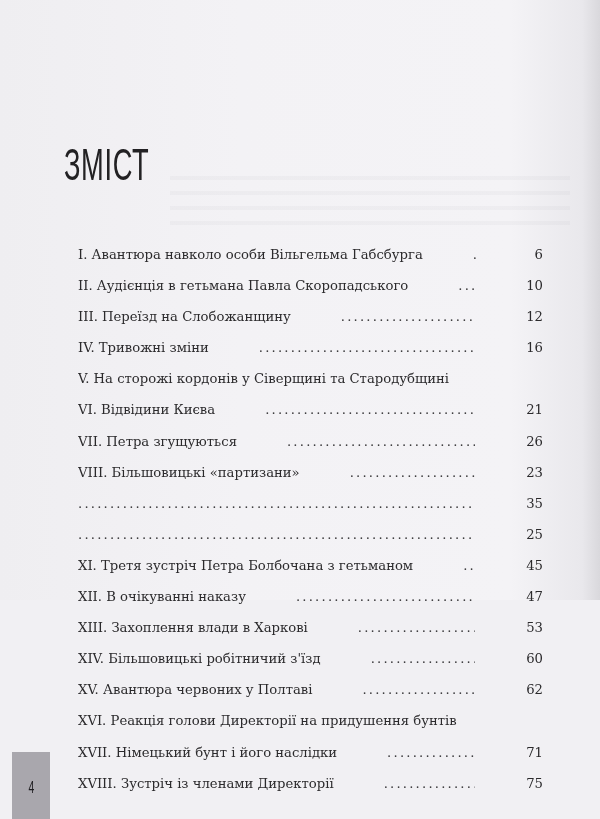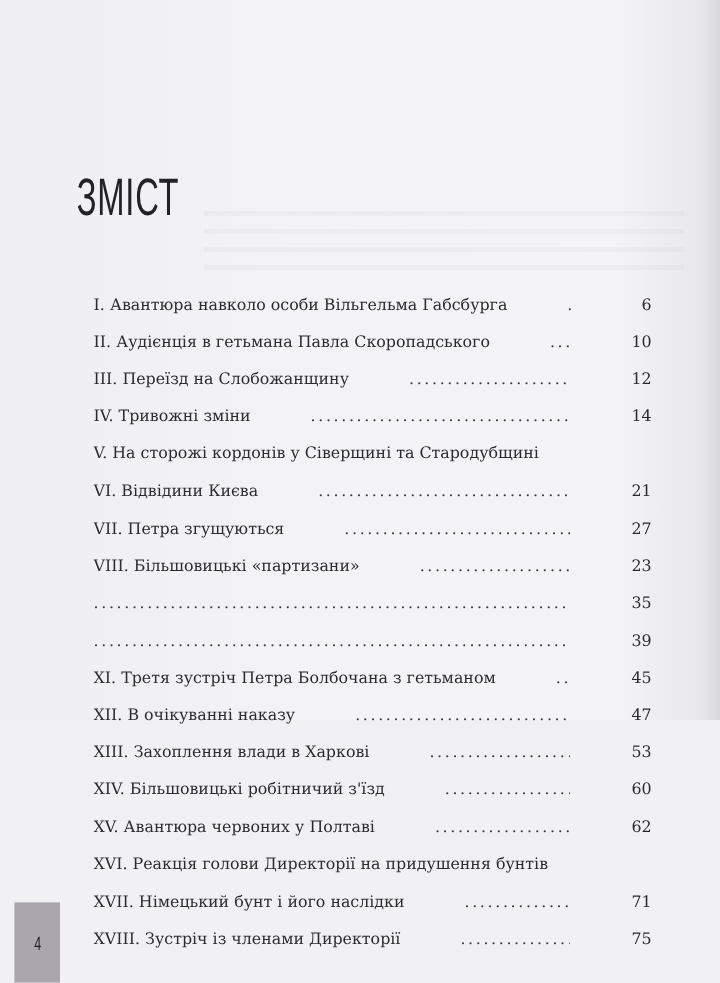--- a/index.html
+++ b/index.html
@@ -122,49 +122,49 @@
       <span class="toc-page">10</span>
     </li>
     <li class="toc-entry">
       <span class="toc-title">III. Переїзд на Слобожанщину</span>
       <span class="toc-leader"></span>
       <span class="toc-page">12</span>
     </li>
     <li class="toc-entry">
       <span class="toc-title">IV. Тривожні зміни</span>
       <span class="toc-leader"></span>
-      <span class="toc-page">14</span>
+      <span class="toc-page">16</span>
     </li>
     <li class="toc-entry">
       <span class="toc-title">V. На сторожі кордонів у Сіверщині та Стародубщині</span>
       <span class="toc-leader"></span>
       <span class="toc-page">17</span>
     </li>
     <li class="toc-entry">
       <span class="toc-title">VI. Відвідини Києва</span>
       <span class="toc-leader"></span>
       <span class="toc-page">21</span>
     </li>
     <li class="toc-entry">
       <span class="toc-title">VII. Петра згущуються</span>
       <span class="toc-leader"></span>
-      <span class="toc-page">27</span>
+      <span class="toc-page">26</span>
     </li>
     <li class="toc-entry">
       <span class="toc-title">VIII. Більшовицькі «партизани»</span>
       <span class="toc-leader"></span>
       <span class="toc-page">23</span>
     </li>
     <li class="toc-entry">
       <span class="toc-leader"></span>
       <span class="toc-page">35</span>
     </li>
     <li class="toc-entry">
       <span class="toc-leader"></span>
-      <span class="toc-page">39</span>
+      <span class="toc-page">25</span>
     </li>
     <li class="toc-entry">
       <span class="toc-title">XI. Третя зустріч Петра Болбочана з гетьманом</span>
       <span class="toc-leader"></span>
       <span class="toc-page">45</span>
     </li>
     <li class="toc-entry">
       <span class="toc-title">XII. В очікуванні наказу</span>
       <span class="toc-leader"></span>
       <span class="toc-page">47</span>

